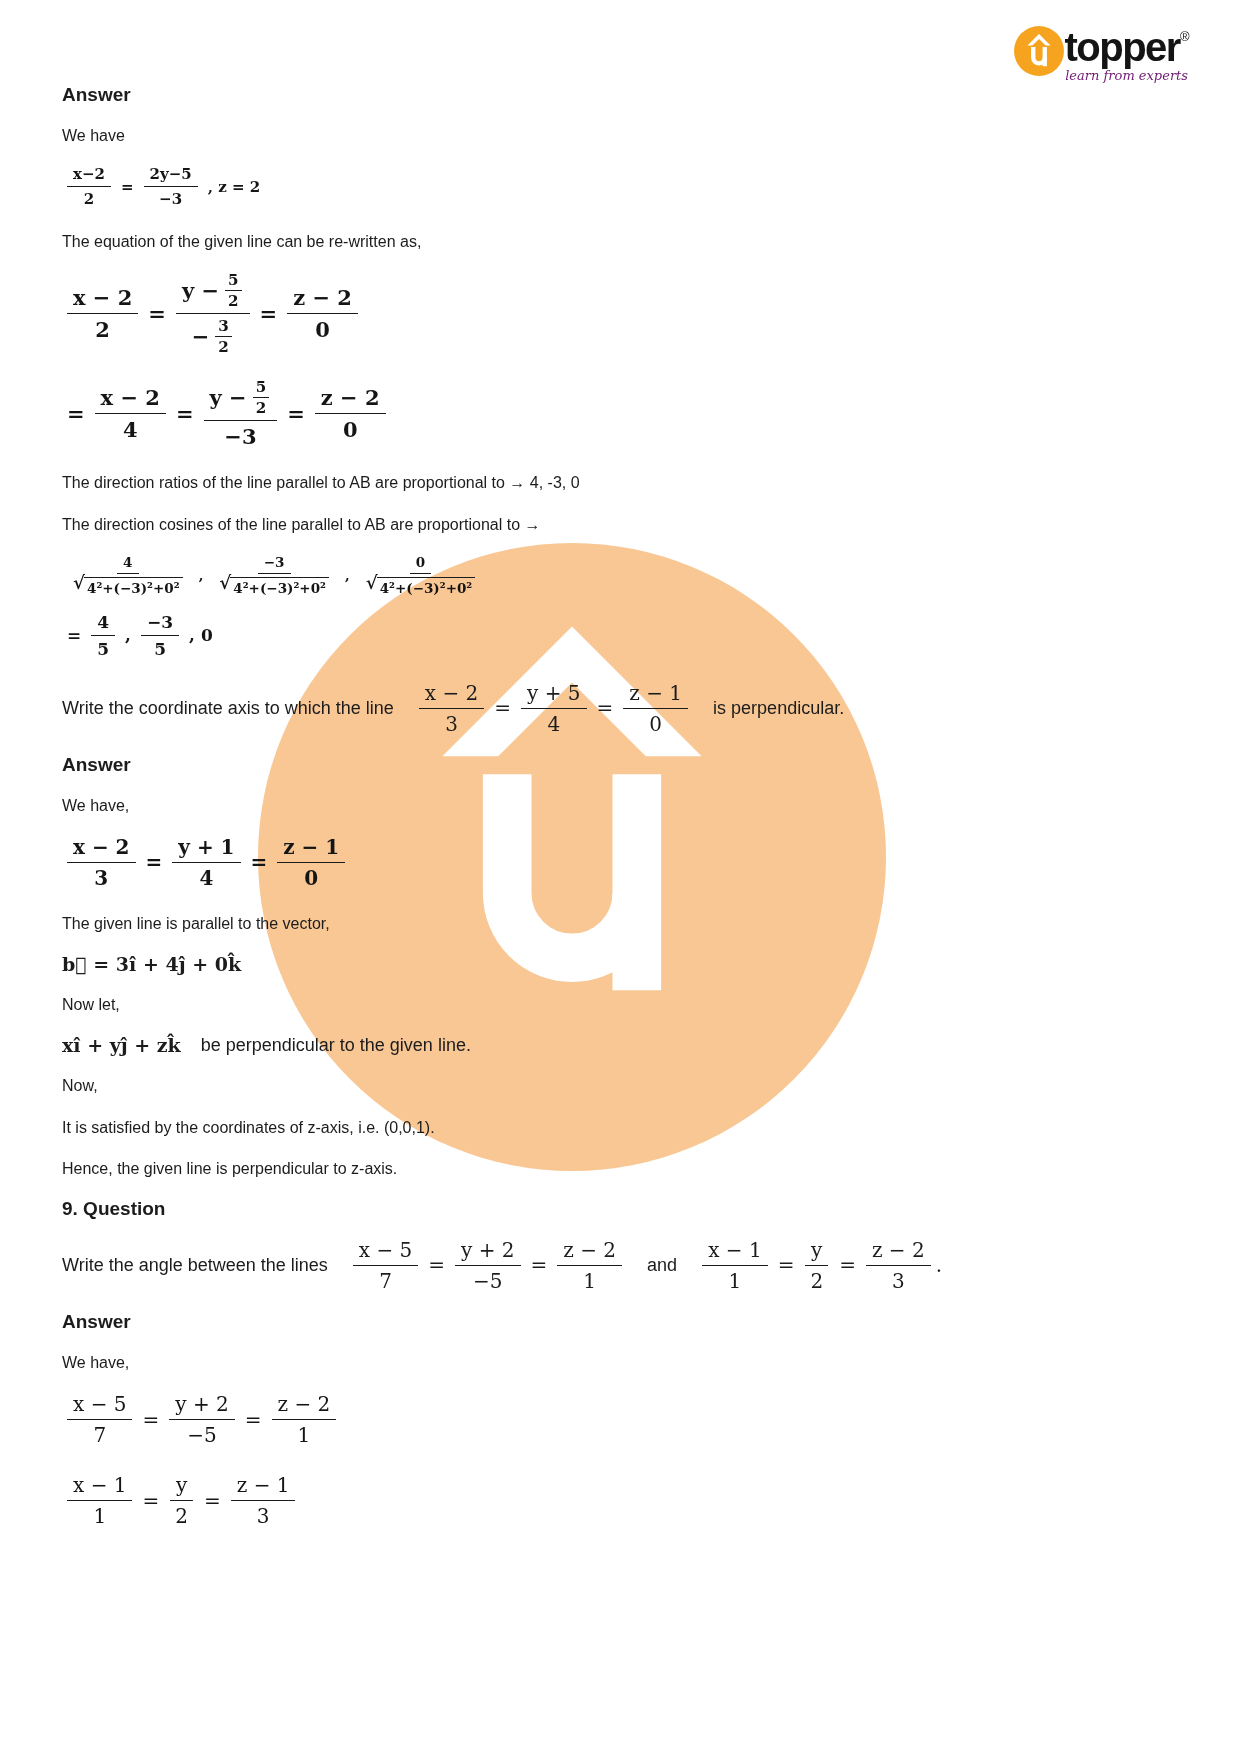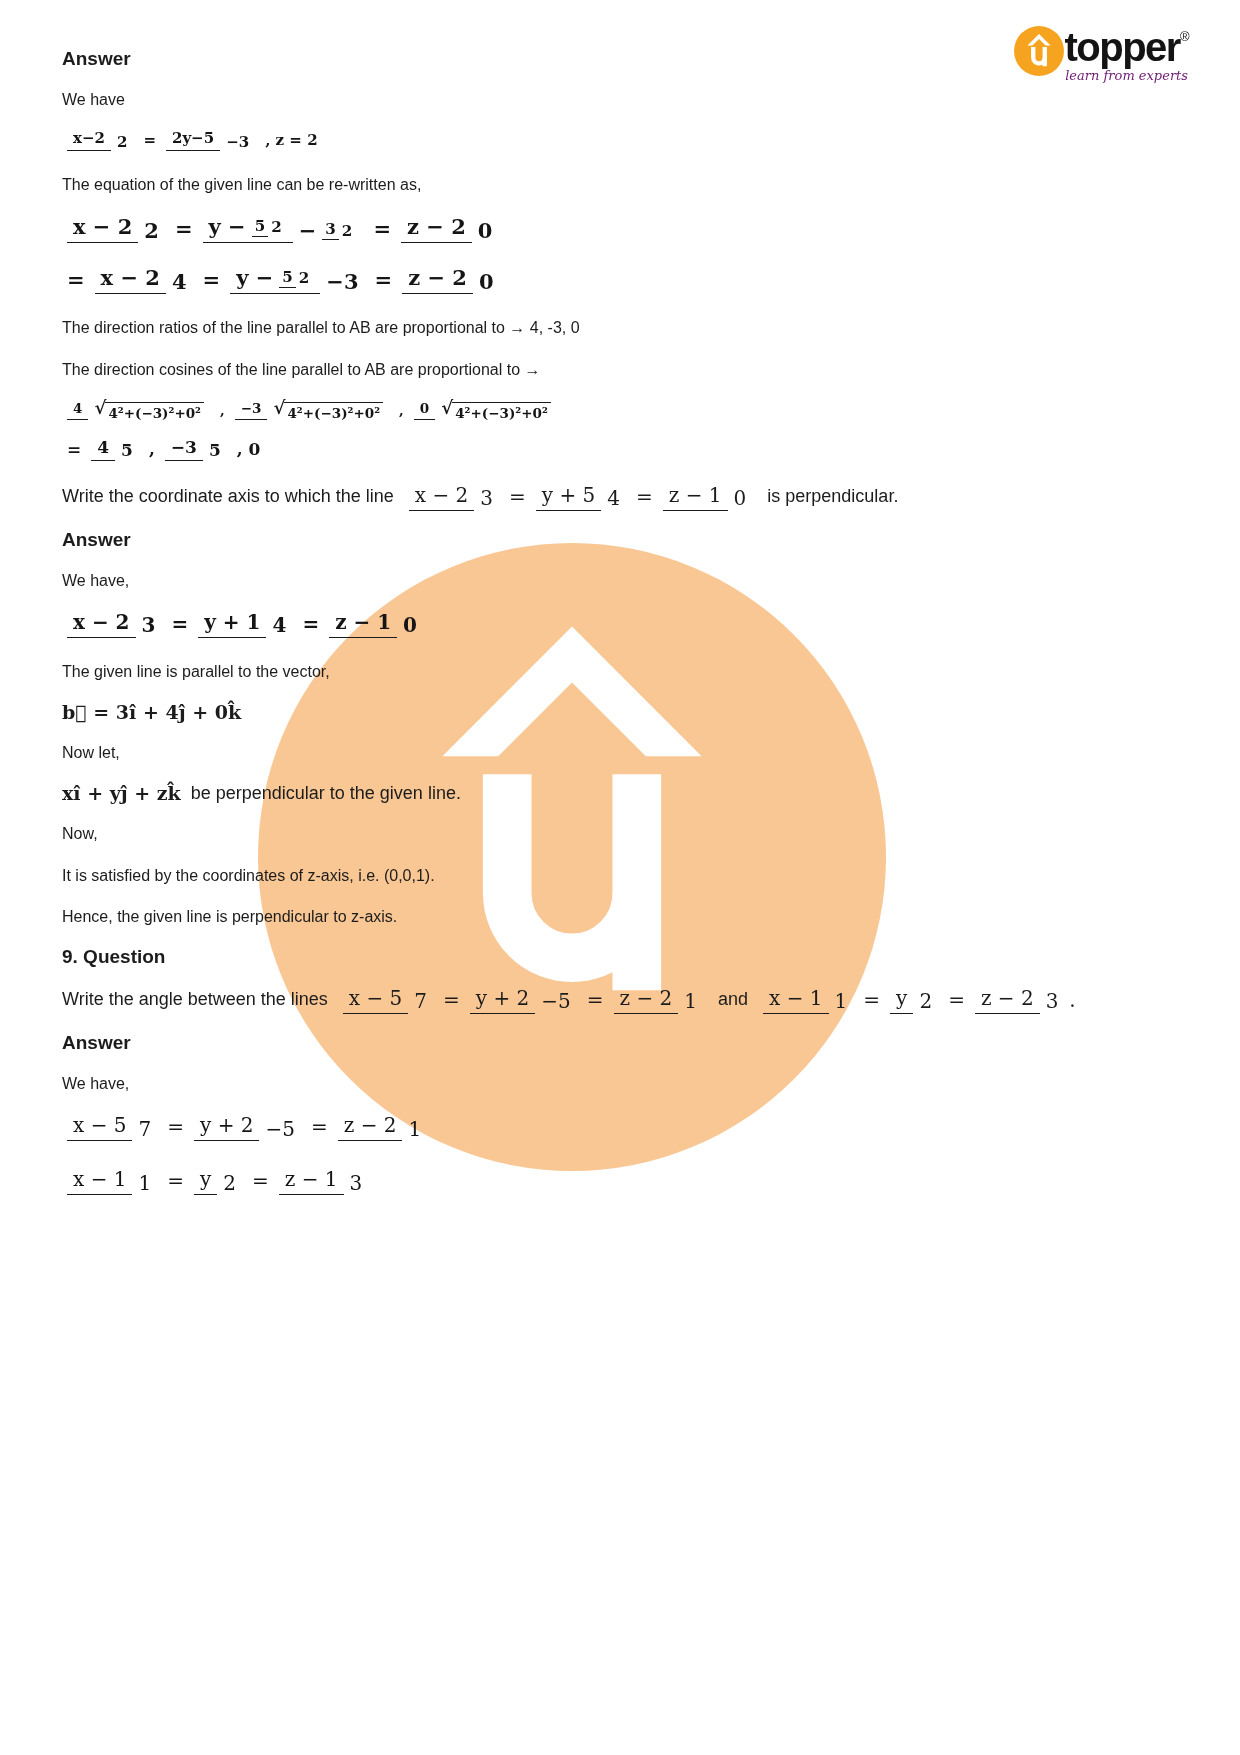--- a/index.html
+++ b/index.html
@@ -12,32 +12,32 @@
   
   .logo{position:absolute;top:26px;right:52px;z-index:2;display:flex;align-items:flex-start;}
   .logo-circle{width:50px;height:50px;border-radius:50%;background:#f6a41f;position:relative;flex:none;}
   .logo-circle svg{position:absolute;left:9px;top:7px;width:32px;height:38px;}
   .logo-col{display:flex;flex-direction:column;}
   .logo-text{font-size:40px;font-weight:bold;letter-spacing:-1.5px;color:#141414;line-height:1.05;}
   .logo-reg{font-size:13px;font-weight:normal;vertical-align:20px;}
   .logo-tagline{align-self:flex-end;color:#701a75;font-style:italic;font-size:13px;
                 font-family:"DejaVu Serif","Liberation Serif",serif;margin-top:0;}
   
-  .content{position:relative;z-index:1;padding:48px 70px 0 62px;}
+  .content{position:relative;z-index:1;padding:48px 70px 0 62px;margin-top:36px;}
   .h{font-weight:bold;font-size:19px;margin:0 0 18px;}
   .p{font-size:16px;margin:0 0 18px;line-height:1.45;}
   
   .math-block{display:flex;align-items:center;flex-wrap:wrap;margin:4px 0 22px;
               font-family:"DejaVu Serif","Liberation Serif",serif;color:#151515;}
   .sentence{display:flex;align-items:center;flex-wrap:wrap;font-size:18px;margin:0 0 18px;
-            column-gap:10px;}
+            column-gap:20px;}
   .sentence .mathpart{font-family:"DejaVu Serif","Liberation Serif",serif;font-size:20px;
             display:inline-flex;align-items:center;}
   .mtext{font-family:"DejaVu Serif","Liberation Serif",serif;font-weight:bold;font-size:19px;}
-  .frac{display:inline-flex;align-items:center;vertical-align:middle;margin:0 5px;}
+  .frac{display:inline-flex;flex-direction:column;align-items:center;vertical-align:middle;margin:0 5px;}
   .frac > .num{display:inline-flex;align-items:center;justify-content:center;gap:4px;
                padding:0 6px 3px;border-bottom:1.6px solid #1b1b1b;}
   .frac > .den{display:inline-flex;align-items:center;justify-content:center;gap:4px;padding:3px 6px 0;}
   .frac .frac{font-size:0.72em;margin:0 2px;}
   .frac .frac > .num{padding:0 3px 1px;}
   .frac .frac > .den{padding:1px 3px 0;}
   .op{margin:0 5px;}
   .sqrt{display:inline-flex;align-items:flex-start;}
   .sqrt .sign{font-size:1.35em;line-height:1;margin-right:-1px;transform:translateY(-3px);}
   .sqrt .radicand{border-top:1.6px solid #1b1b1b;padding:2px 3px 0;}

